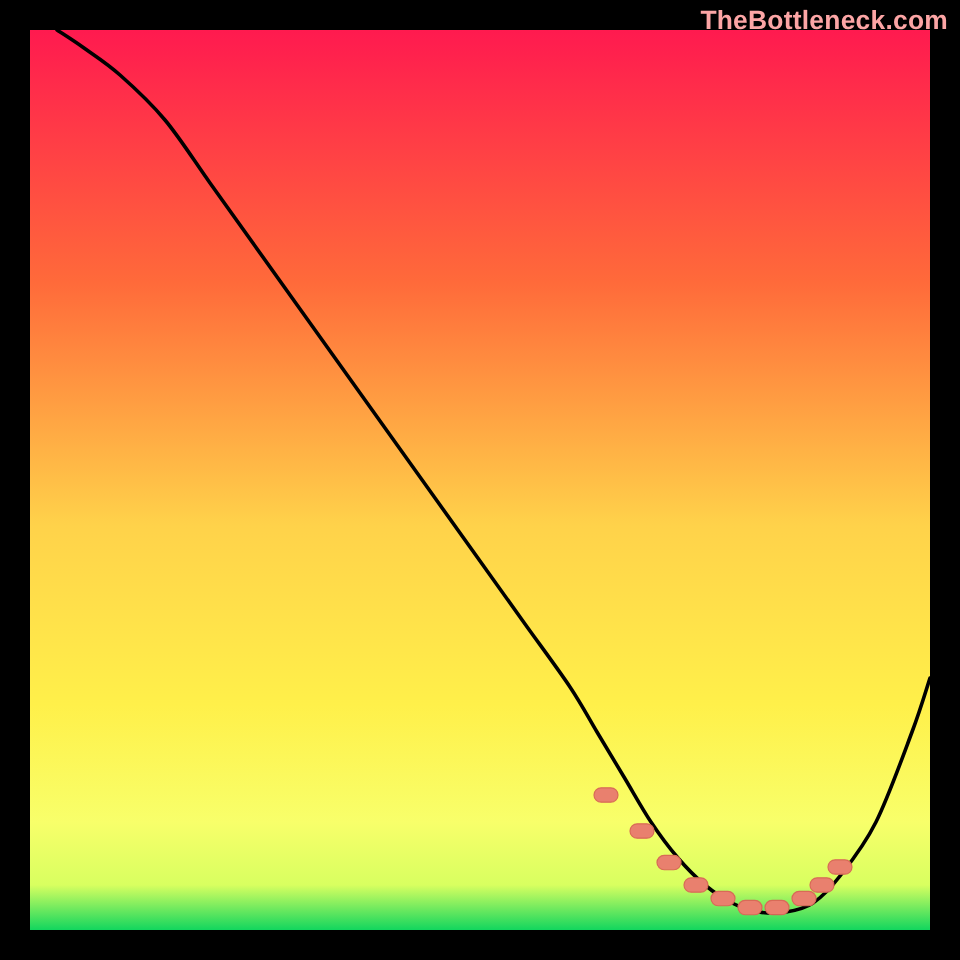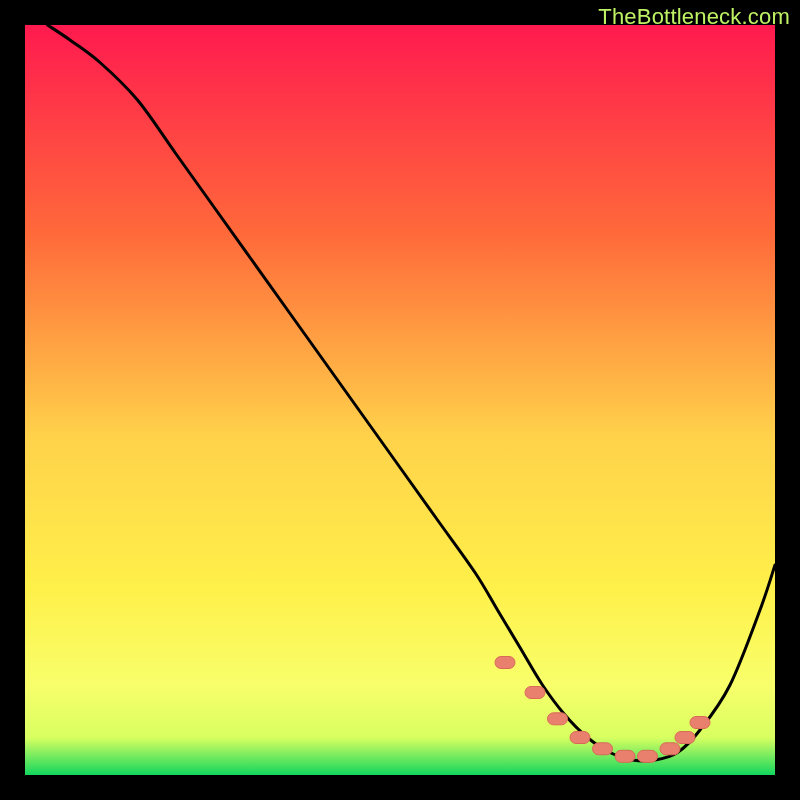--- a/index.html
+++ b/index.html
@@ -24,23 +24,23 @@
     left: 25px;
     top: 25px;
     width: 750px;
     height: 750px;
     overflow: hidden;
   }
   .watermark {
     position: absolute;
     top: 4px;
     right: 10px;
-    color: #bef264;
+    color: #fca5a5;
     font-size: 22px;
-    font-weight: 400;
+    font-weight: 700;
     letter-spacing: 0.2px;
     z-index: 10;
   }
   svg { display: block; }
 </style>
 </head>
 <body>
 
 <div class="frame">
   <div class="watermark">TheBottleneck.com</div>

